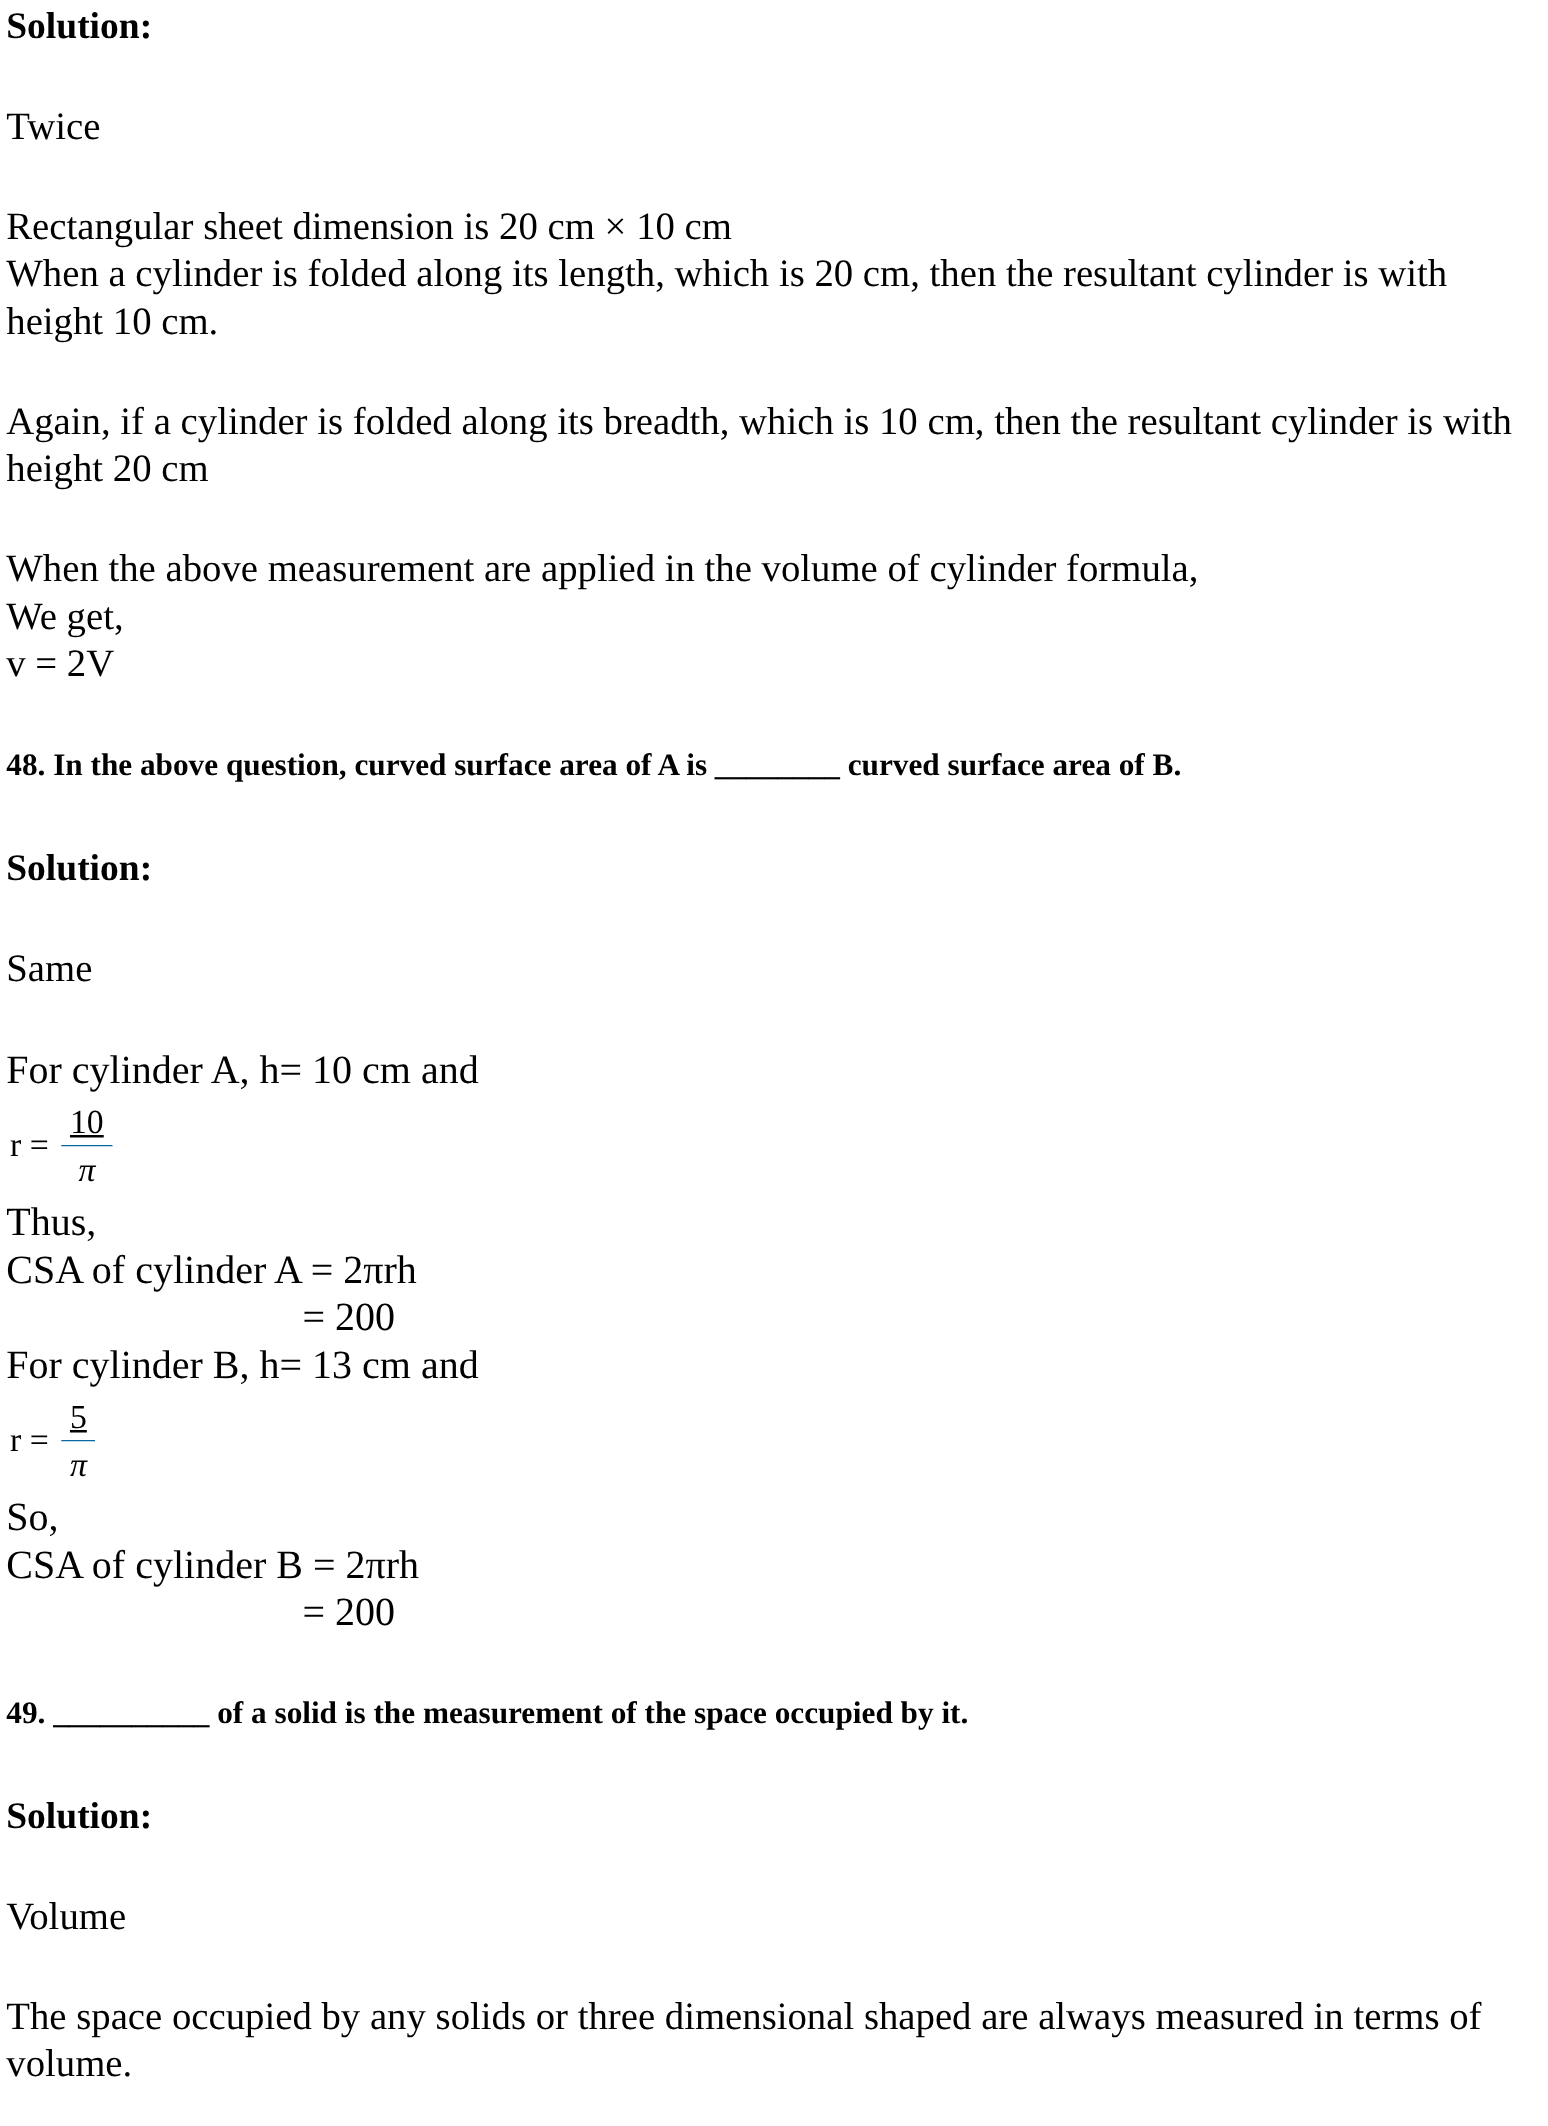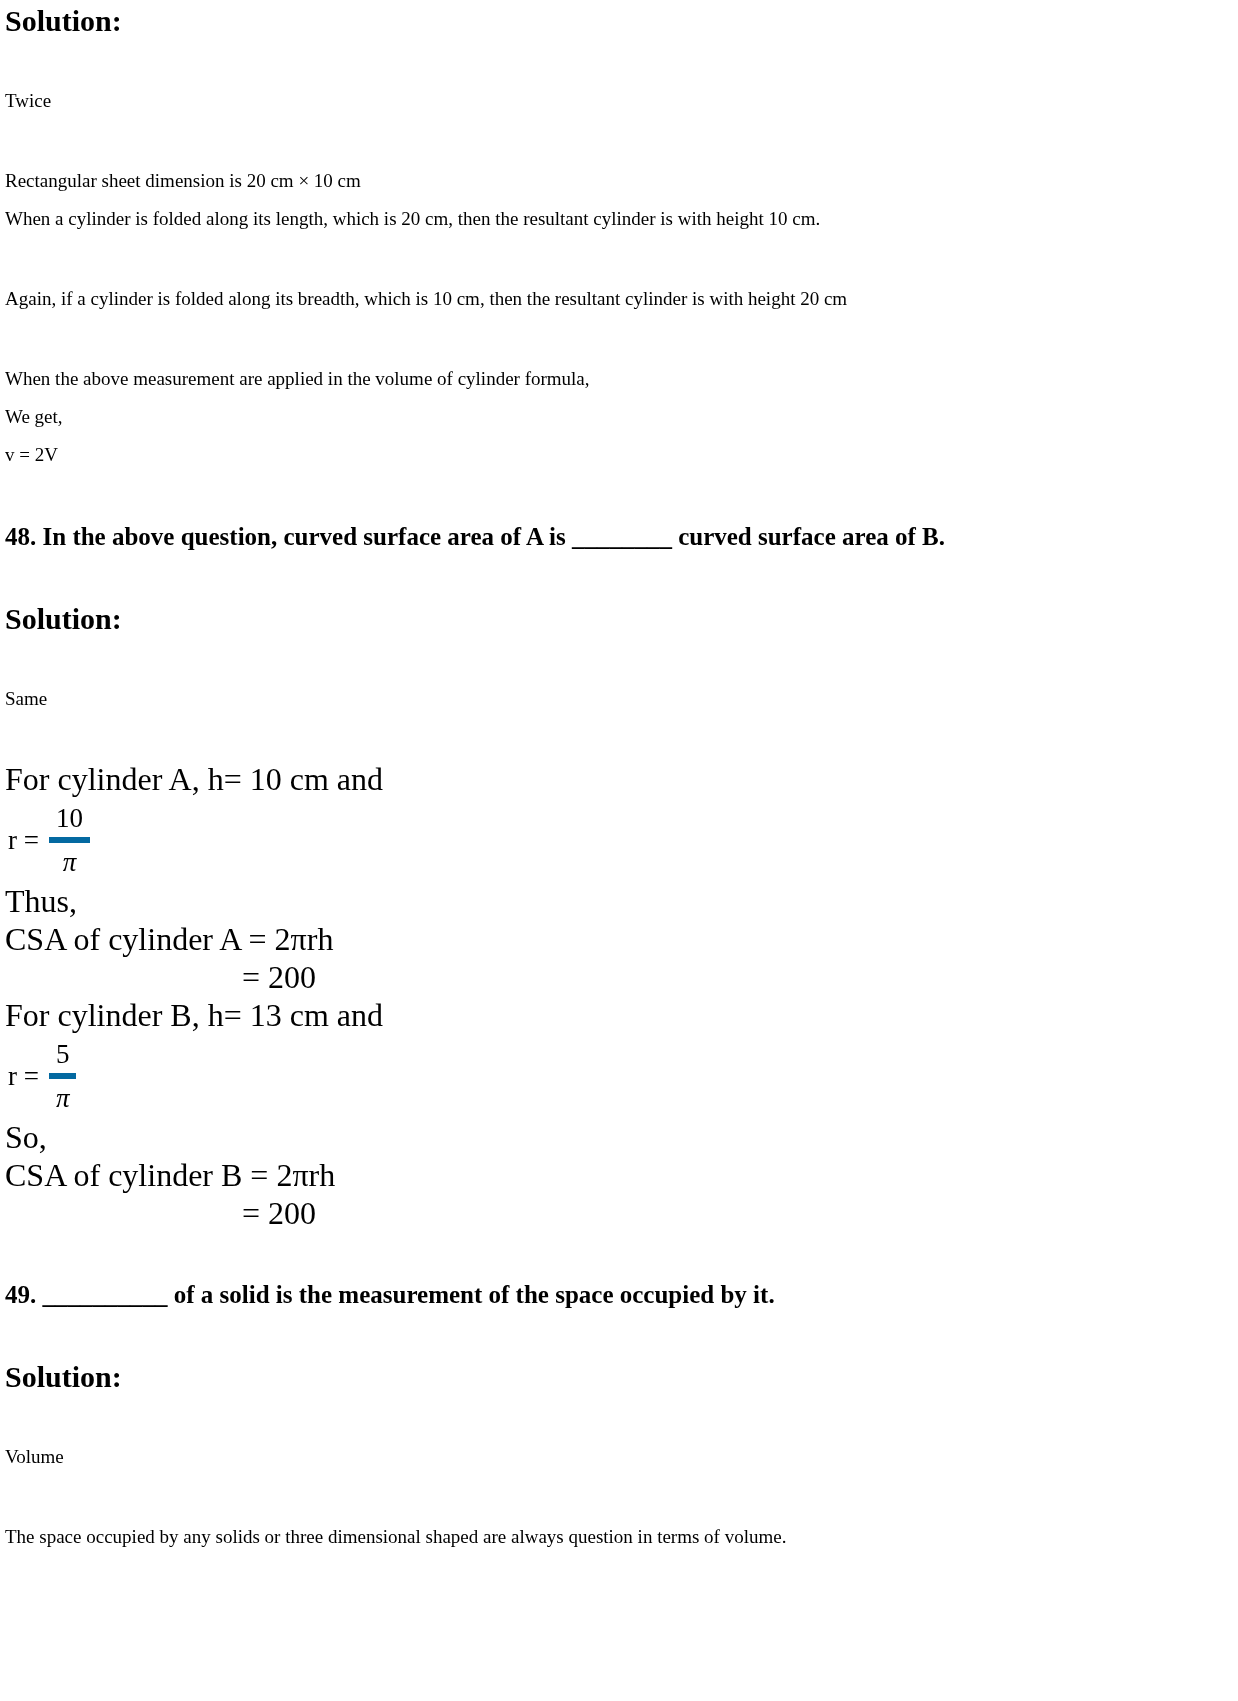--- a/index.html
+++ b/index.html
@@ -15,21 +15,21 @@
     width: 100%;
     height: 100%;
     padding: 2px 8px 0 5px;
   }
   .heading {
     font-size: 30px;
     font-weight: bold;
     line-height: 38px;
   }
   .para {
-    font-size: 19px;
+    font-size: 31px;
     line-height: 38px;
     white-space: pre-line;
   }
   .question {
     font-size: 25px;
     font-weight: bold;
     line-height: 42px;
   }
   .gap { margin-top: 42px; }
   .mline {
@@ -46,22 +46,23 @@
     font-size: 27px;
   }
   .frac-prefix { padding-right: 10px; padding-left: 3px; }
   .frac {
     display: inline-flex;
     flex-direction: column;
     align-items: center;
   }
   .frac .num {
     padding: 0 7px 3px 7px;
-    border-bottom: 6px solid #0369a1;
+    border-bottom: 1px solid #0369a1;
     line-height: 32px;
+    text-decoration: underline;
   }
   .frac .den {
     padding-top: 3px;
     font-style: italic;
     line-height: 32px;
   }
 </style>
 </head>
 <body>
 
@@ -100,15 +101,15 @@
       <span class="den">π</span>
     </span>
   </div>
   <div class="mline">So,</div>
   <div class="mline">CSA of cylinder B = 2πrh</div>
   <div class="mline indent-val">= 200</div>
 
   <div class="question gap">49. __________ of a solid is the measurement of the space occupied by it.</div>
   <div class="heading gap">Solution:</div>
   <div class="para gap">Volume</div>
-  <div class="para gap">The space occupied by any solids or three dimensional shaped are always question in terms of volume.</div>
+  <div class="para gap">The space occupied by any solids or three dimensional shaped are always measured in terms of volume.</div>
 
 </div>
 
 </body></html>

